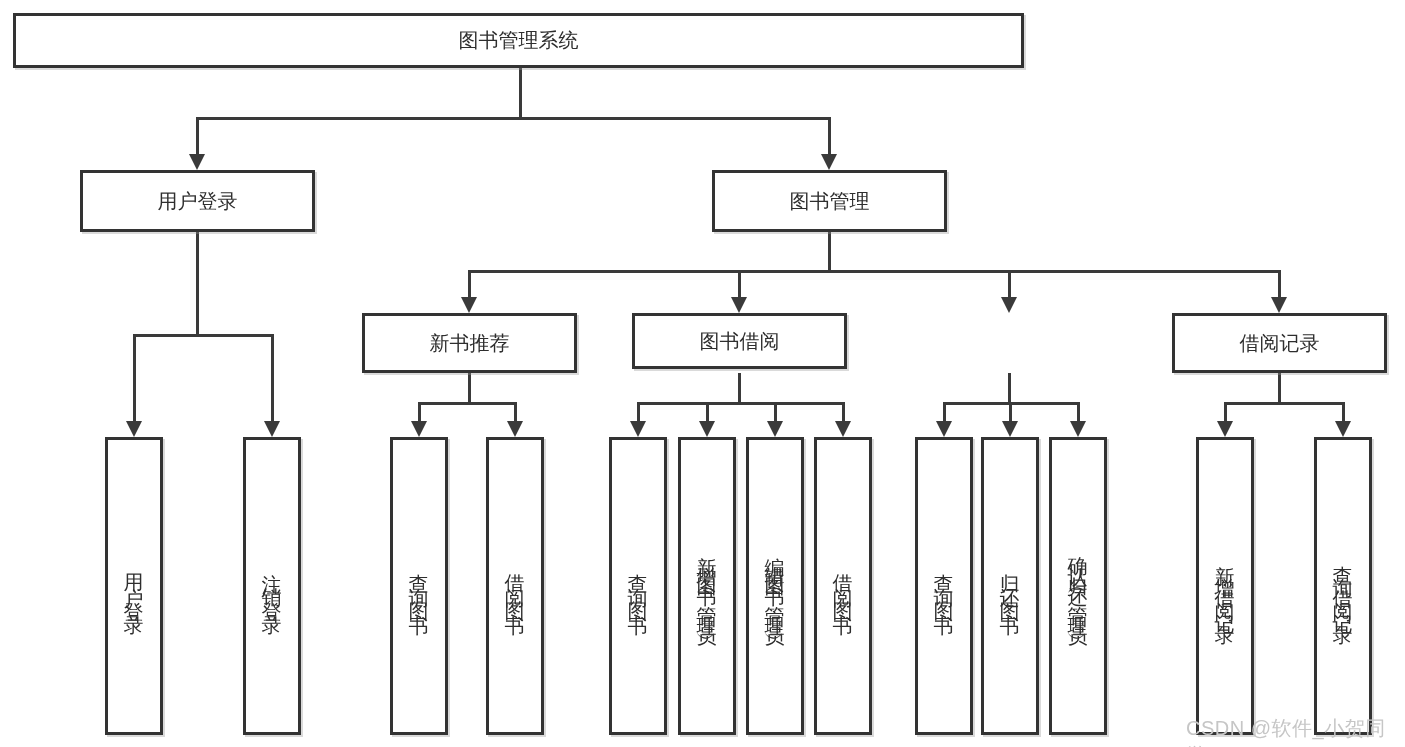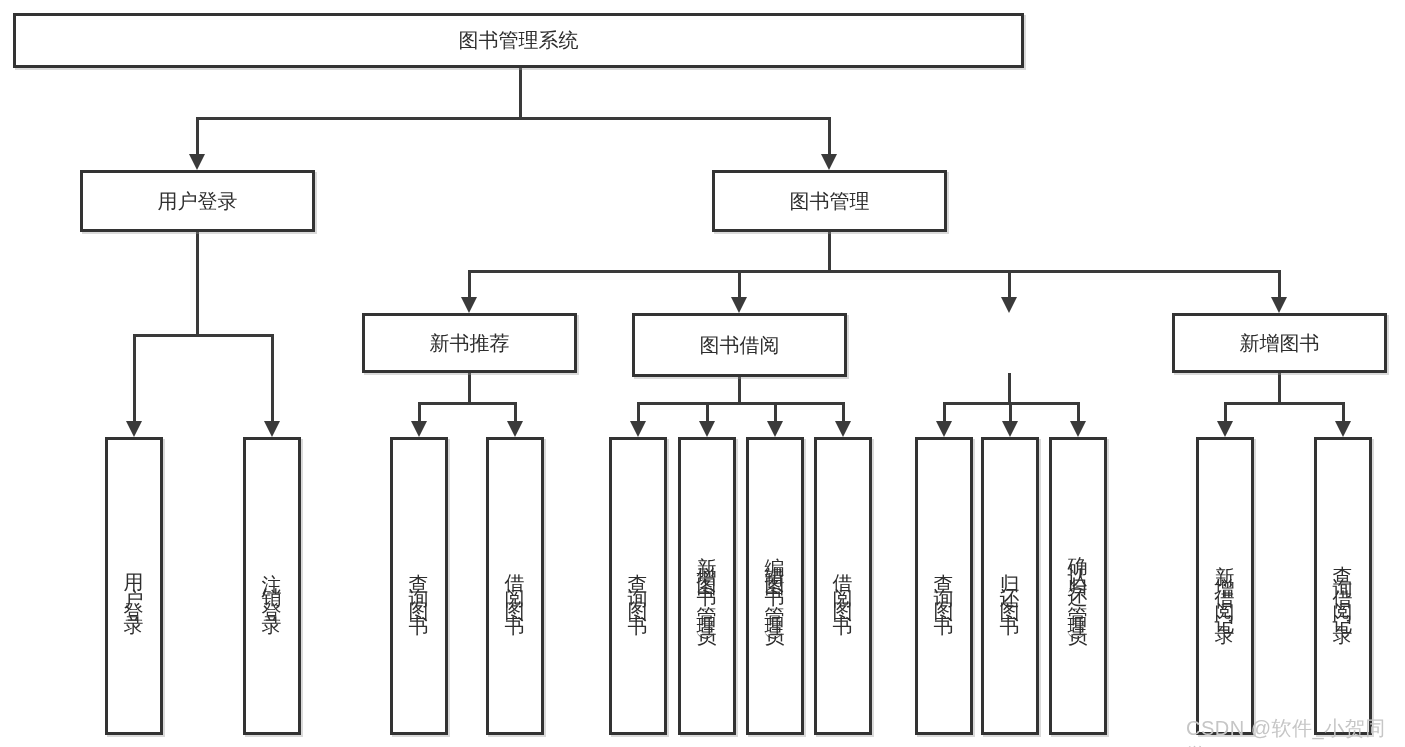--- a/index.html
+++ b/index.html
@@ -50,25 +50,25 @@
   <div class="box" style="left:80px;top:170px;width:235px;height:62px">
     <span>用户登录</span>
   </div>
   <div class="box" style="left:362px;top:313px;width:215px;height:60px">
     <span>新书推荐</span>
   </div>
 
   <div class="box" style="left:712px;top:170px;width:235px;height:62px">
     <span>图书管理</span>
   </div>
-  <div class="box" style="left:632px;top:313px;width:215px;height:64px">
+  <div class="box" style="left:632px;top:313px;width:215px;height:56px">
     <span>图书借阅</span>
   </div>
   <div class="box" style="left:1172px;top:313px;width:215px;height:60px">
-    <span>新增图书</span>
+    <span>借阅记录</span>
   </div>
 
   <div class="box vbox sp4" style="left:105px;top:437px;width:58px;height:298px">
     <span>用户登录</span>
   </div>
   <div class="box vbox sp4" style="left:243px;top:437px;width:58px;height:298px">
     <span>注销登录</span>
   </div>
 
   <div class="box vbox sp4" style="left:390px;top:437px;width:58px;height:298px">

